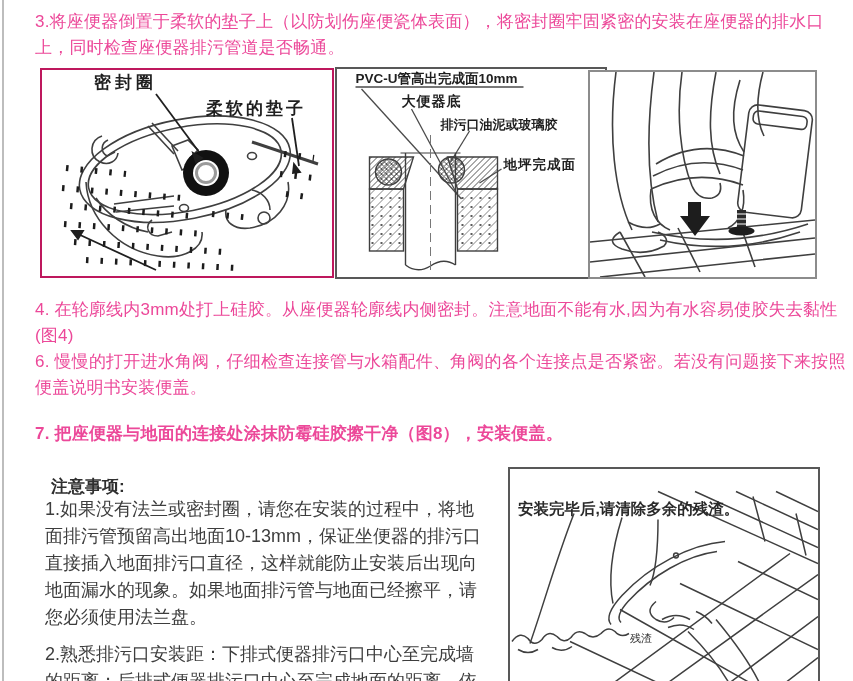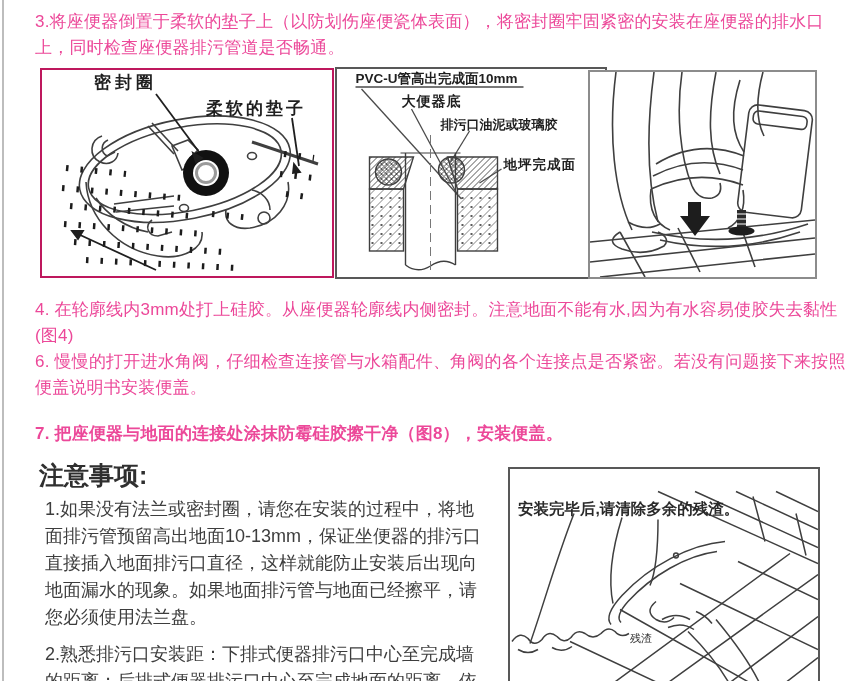--- a/index.html
+++ b/index.html
@@ -14,21 +14,21 @@
   .s4{top:297px;}
   .s5{top:323px;}
   .s6{top:349px;}
   .s7{top:421px;font-weight:bold;}
   .figbox{position:absolute;background:#ffffff;box-sizing:border-box;}
   .fig1{left:40px;top:68px;width:294px;height:210px;border:2px solid #be185d;}
   .fig2{left:325px;top:67px;width:272px;height:212px;border:2px solid #585858;margin-left:10px;}
   .fig3{left:588px;top:70px;width:229px;height:209px;border:2px solid #8c8c8c;}
   .fig4{left:508px;top:467px;width:312px;height:246px;border:2px solid #585858;}
   .figbox svg{display:block;width:100%;height:100%;}
-  .notes-heading{position:absolute;left:35px;top:459px;margin:4px;font-size:25px;line-height:24px;
+  .notes-heading{position:absolute;left:35px;top:459px;margin:16px;font-size:17px;line-height:24px;
     font-weight:bold;color:#2f2f2f;}
   .notes-body{position:absolute;left:35px;top:486px;width:463px;font-size:18px;line-height:27px;
     color:#3d3d3d;}
   .notes-body p{margin:10px;}
   .figtext{font-family:"Liberation Sans","DejaVu Sans",sans-serif;font-weight:bold;fill:#1f1f1f;}
   .cap{font-weight:bold;fill:#2a2a2a;}
 </style>
 </head>
 <body>
 

